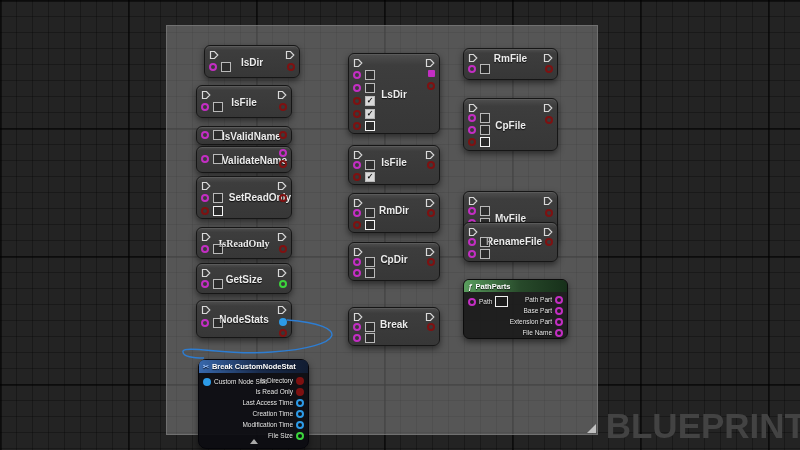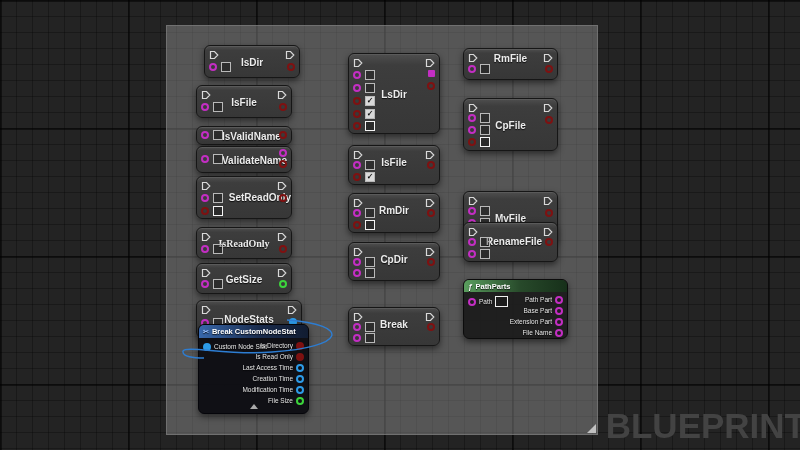--- a/index.html
+++ b/index.html
@@ -125,21 +125,21 @@
         <svg viewBox="0 0 10 10" class="execpin" style="left: 4px; top: 4px;">
           <path d="M1.5 1.5 H5.5 L8.8 5 L5.5 8.5 H1.5 Z" fill="none" stroke="#d9d9d9" stroke-width="1.2"></path>
         </svg>
         <span class="pin" style="border-color: rgb(195, 46, 195); left: 4px; top: 16px;"></span>
         <span class="cb" style="left: 16px; top: 15px;"></span>
         <svg viewBox="0 0 10 10" class="execpin" style="right: 4px; top: 4px;">
           <path d="M1.5 1.5 H5.5 L8.8 5 L5.5 8.5 H1.5 Z" fill="none" stroke="#d9d9d9" stroke-width="1.2"></path>
         </svg>
         <span class="pin" style="border-color: rgb(60, 212, 60); right: 4px; top: 16px;"></span>
       </div>
-      <div class="node" style="left: 196px; top: 300px; width: 94px; height: 36px; padding-left: 10px;">
+      <div class="node" style="left: 196px; top: 300px; width: 94px; height: 36px;">
         <div class="ntitle center">NodeStats</div>
         <svg viewBox="0 0 10 10" class="execpin" style="left: 4px; top: 4px;">
           <path d="M1.5 1.5 H5.5 L8.8 5 L5.5 8.5 H1.5 Z" fill="none" stroke="#d9d9d9" stroke-width="1.2"></path>
         </svg>
         <span class="pin" style="border-color: rgb(195, 46, 195); left: 4px; top: 18px;"></span>
         <span class="cb" style="left: 16px; top: 17px;"></span>
         <svg viewBox="0 0 10 10" class="execpin" style="right: 4px; top: 4px;">
           <path d="M1.5 1.5 H5.5 L8.8 5 L5.5 8.5 H1.5 Z" fill="none" stroke="#d9d9d9" stroke-width="1.2"></path>
         </svg>
         <span class="pin" style="border-color: rgb(45, 155, 232); background: rgb(45, 155, 232); right: 4px; top: 17px;"></span>
@@ -300,21 +300,21 @@
         </div>
         <div class="labrow right" style="top: 37px; right: 4px; left: auto;">
           <span>Extension Part</span>
           <span class="pin" style="border-color: rgb(195, 46, 195);"></span>
         </div>
         <div class="labrow right" style="top: 48px; right: 4px; left: auto;">
           <span>File Name</span>
           <span class="pin" style="border-color: rgb(195, 46, 195);"></span>
         </div>
       </div>
-      <div class="node break" style="left: 198px; top: 324px; width: 109px; height: 88px;">
+      <div class="node break" style="left: 198px; top: 359px; width: 109px; height: 88px; border-radius: 8px;">
         <div class="nheader">
           <span style="font-size: 7px; color: rgb(156, 195, 255);">✂</span>
           <span>Break CustomNodeStat</span>
         </div>
         <div class="labrow" style="top: 17px; left: 4px;">
           <span class="pin" style="border-color: rgb(45, 155, 232); background: rgb(45, 155, 232);"></span>
           <span>Custom Node Stat</span>
         </div>
         <div class="labrow right" style="top: 16px; right: 4px; left: auto;">
           <span>Is Directory</span>

